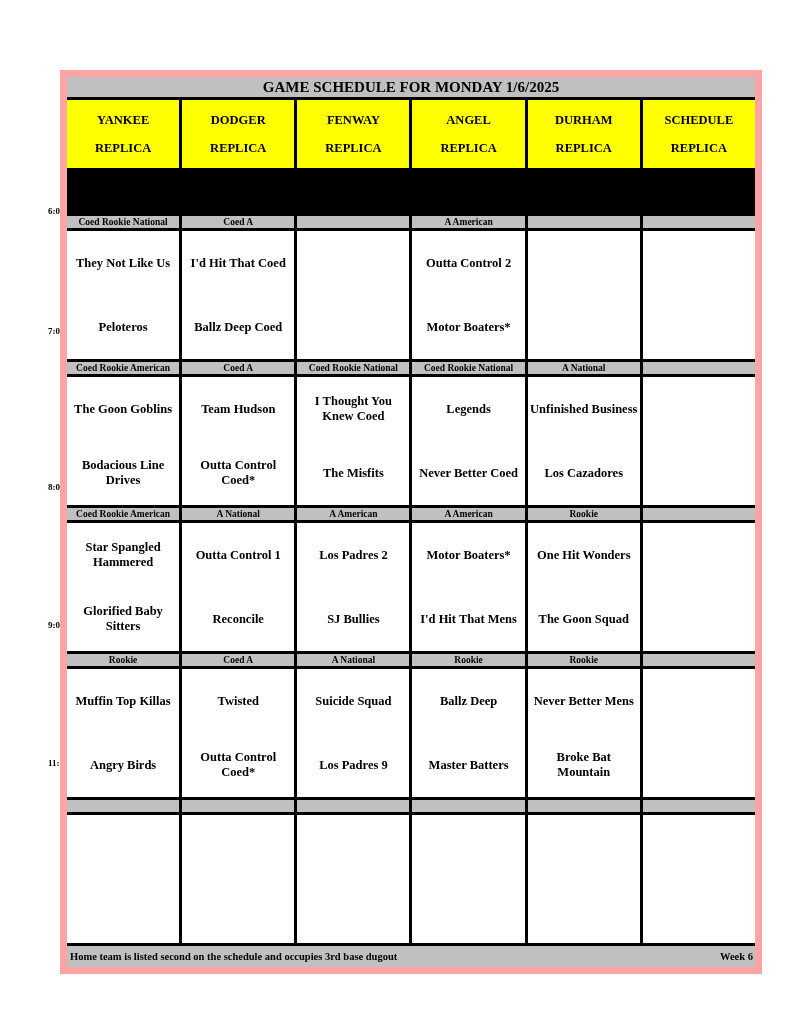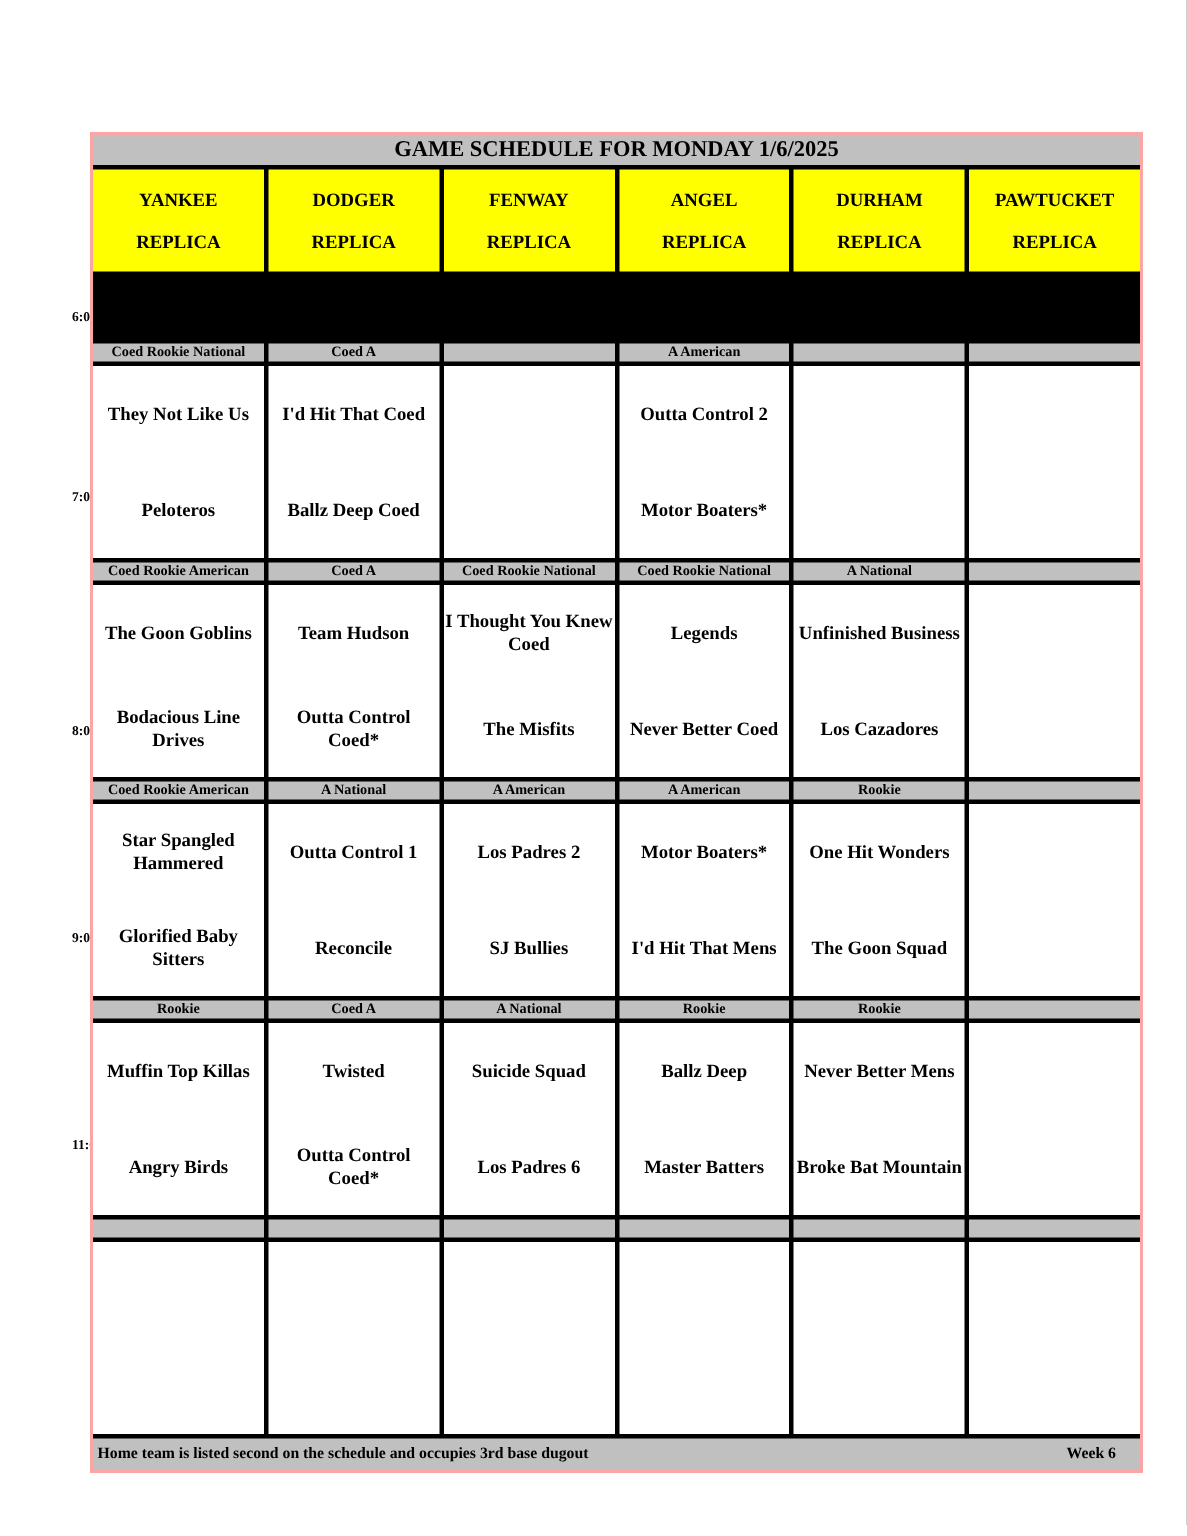--- a/index.html
+++ b/index.html
@@ -10,24 +10,24 @@
     position: relative;
     width: 791px;
     height: 1024px;
     background: #ffffff;
     overflow: hidden;
   }
 
   .schedule-table {
     position: absolute;
     left: 60px;
-    top: 88px;
+    top: 70px;
     width: 702px;
     background: #000000;
-    border: 2px solid #fca5a5;
+    border: 7px solid #fca5a5;
     display: flex;
     flex-direction: column;
     gap: 3px;
   }
 
   .title-row {
     height: 20px;
     background: #c0c0c0;
     display: flex;
     align-items: center;
@@ -91,21 +91,21 @@
 
   .footer-row {
     height: 21px;
     background: #c0c0c0;
     display: flex;
     align-items: center;
     justify-content: space-between;
     font-weight: bold;
     font-size: 10.5px;
     color: #000000;
-    padding: 0 16px 0 3px;
+    padding: 0 2px 0 3px;
   }
 
   .time-label {
     position: absolute;
     left: 0;
     width: 36px;
     font-weight: bold;
     font-size: 9px;
     color: #000000;
     margin-left: 48px;
@@ -146,21 +146,21 @@
       </div>
       <div class="header-cell">
         <span>ANGEL</span>
         <span>REPLICA</span>
       </div>
       <div class="header-cell">
         <span>DURHAM</span>
         <span>REPLICA</span>
       </div>
       <div class="header-cell">
-        <span>PAWTUCKET</span>
+        <span>SCHEDULE</span>
         <span>REPLICA</span>
       </div>
     </div>
 
     <div id="schedule-body" style="display:flex; flex-direction:column; gap:3px; background:#000;margin-top:45px;">
         <div class="row band-row">
           <div class="band-cell">Coed Rookie National</div>
           <div class="band-cell">Coed A</div>
           <div class="band-cell"></div>
           <div class="band-cell">A American</div>
@@ -273,21 +273,21 @@
           <div class="game-cell">
             <div class="team away">Muffin Top Killas</div>
             <div class="team home">Angry Birds</div>
           </div>
           <div class="game-cell">
             <div class="team away">Twisted</div>
             <div class="team home">Outta Control Coed*</div>
           </div>
           <div class="game-cell">
             <div class="team away">Suicide Squad</div>
-            <div class="team home">Los Padres 6</div>
+            <div class="team home">Los Padres 9</div>
           </div>
           <div class="game-cell">
             <div class="team away">Ballz Deep</div>
             <div class="team home">Master Batters</div>
           </div>
           <div class="game-cell">
             <div class="team away">Never Better Mens</div>
             <div class="team home">Broke Bat Mountain</div>
           </div>
           <div class="game-cell">

